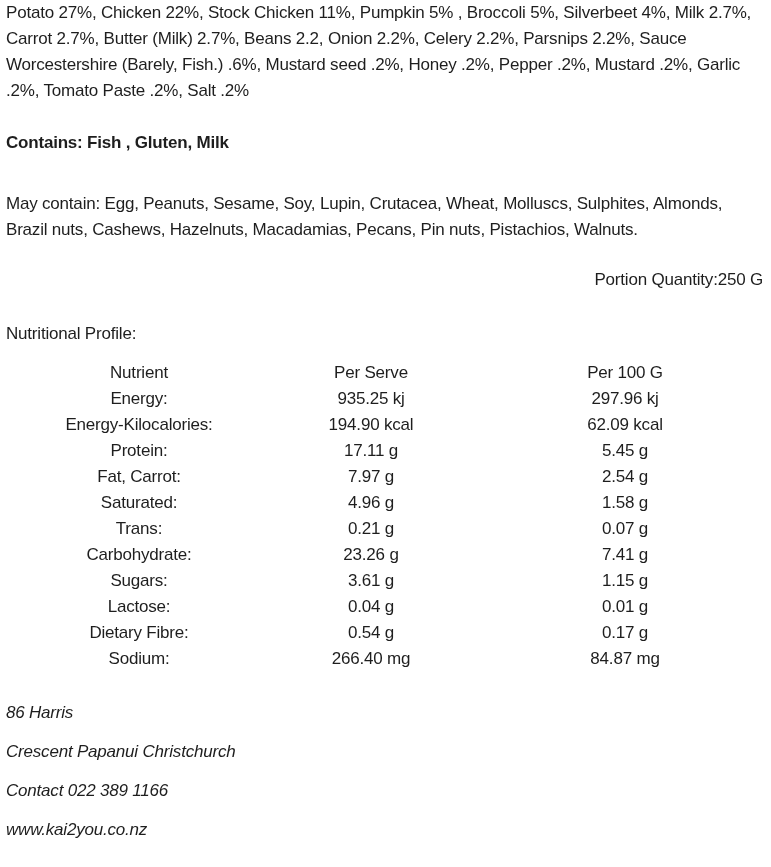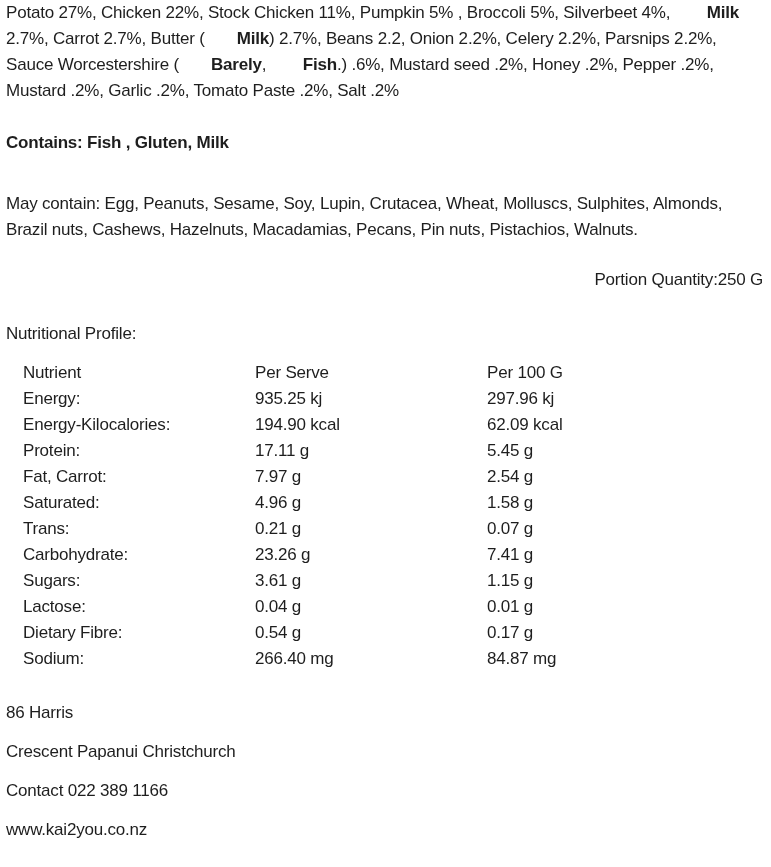--- a/index.html
+++ b/index.html
@@ -10,45 +10,45 @@
     background: #ffffff;
     color: #1e1e1e;
     font-family: "Liberation Sans", sans-serif;
     font-size: 17px;
     line-height: 26px;
     letter-spacing: -0.2px;
     padding: 0 8px 0 6px;
     overflow: hidden;
   }
   p { margin: 0; }
-  .bold { font-weight: 700; margin-left: 32px; }
+  .bold { font-weight: 400; }
   .ingredients { margin-bottom: 26px; }
   .contains { margin-bottom: 35px; font-weight: 700; }
   .may-contain { margin-bottom: 24px; }
   .portion { margin-bottom: 28px; text-align: right; }
   .nutrition-heading { margin-bottom: 13px; }
   table.nutrition {
     border-collapse: collapse;
     table-layout: fixed;
     margin: 0 0 28px 17px;
     width: 740px;
   }
   table.nutrition th, table.nutrition td {
     font-weight: 400;
-    text-align: left;
+    text-align: center;
     vertical-align: middle;
     padding: 0;
     height: 26px;
     line-height: 26px;
     white-space: nowrap;
   }
   col.c1 { width: 232px; }
   col.c2 { width: 232px; }
   col.c3 { width: auto; }
-  .footer-line { margin-bottom: 13px; }
+  .footer-line { margin-bottom: 13px; font-style: italic; }
   .footer-line.last { margin-bottom: 16px; }
 </style>
 </head>
 <body>
 
 <div>
 
   <p class="ingredients"><span>Potato 27%, Chicken 22%, Stock Chicken 11%, Pumpkin 5% , Broccoli 5%, Silverbeet 4%, </span><span class="bold">Milk</span><span> 2.7%, Carrot 2.7%, Butter (</span><span class="bold">Milk</span><span>) 2.7%, Beans 2.2, Onion 2.2%, Celery 2.2%, Parsnips 2.2%, Sauce Worcestershire (</span><span class="bold">Barely</span><span>, </span><span class="bold">Fish</span><span>.) .6%, Mustard seed .2%, Honey .2%, Pepper .2%, Mustard .2%, Garlic .2%, Tomato Paste .2%, Salt .2%</span></p>
 
   <p class="contains">Contains: Fish , Gluten, Milk</p>

